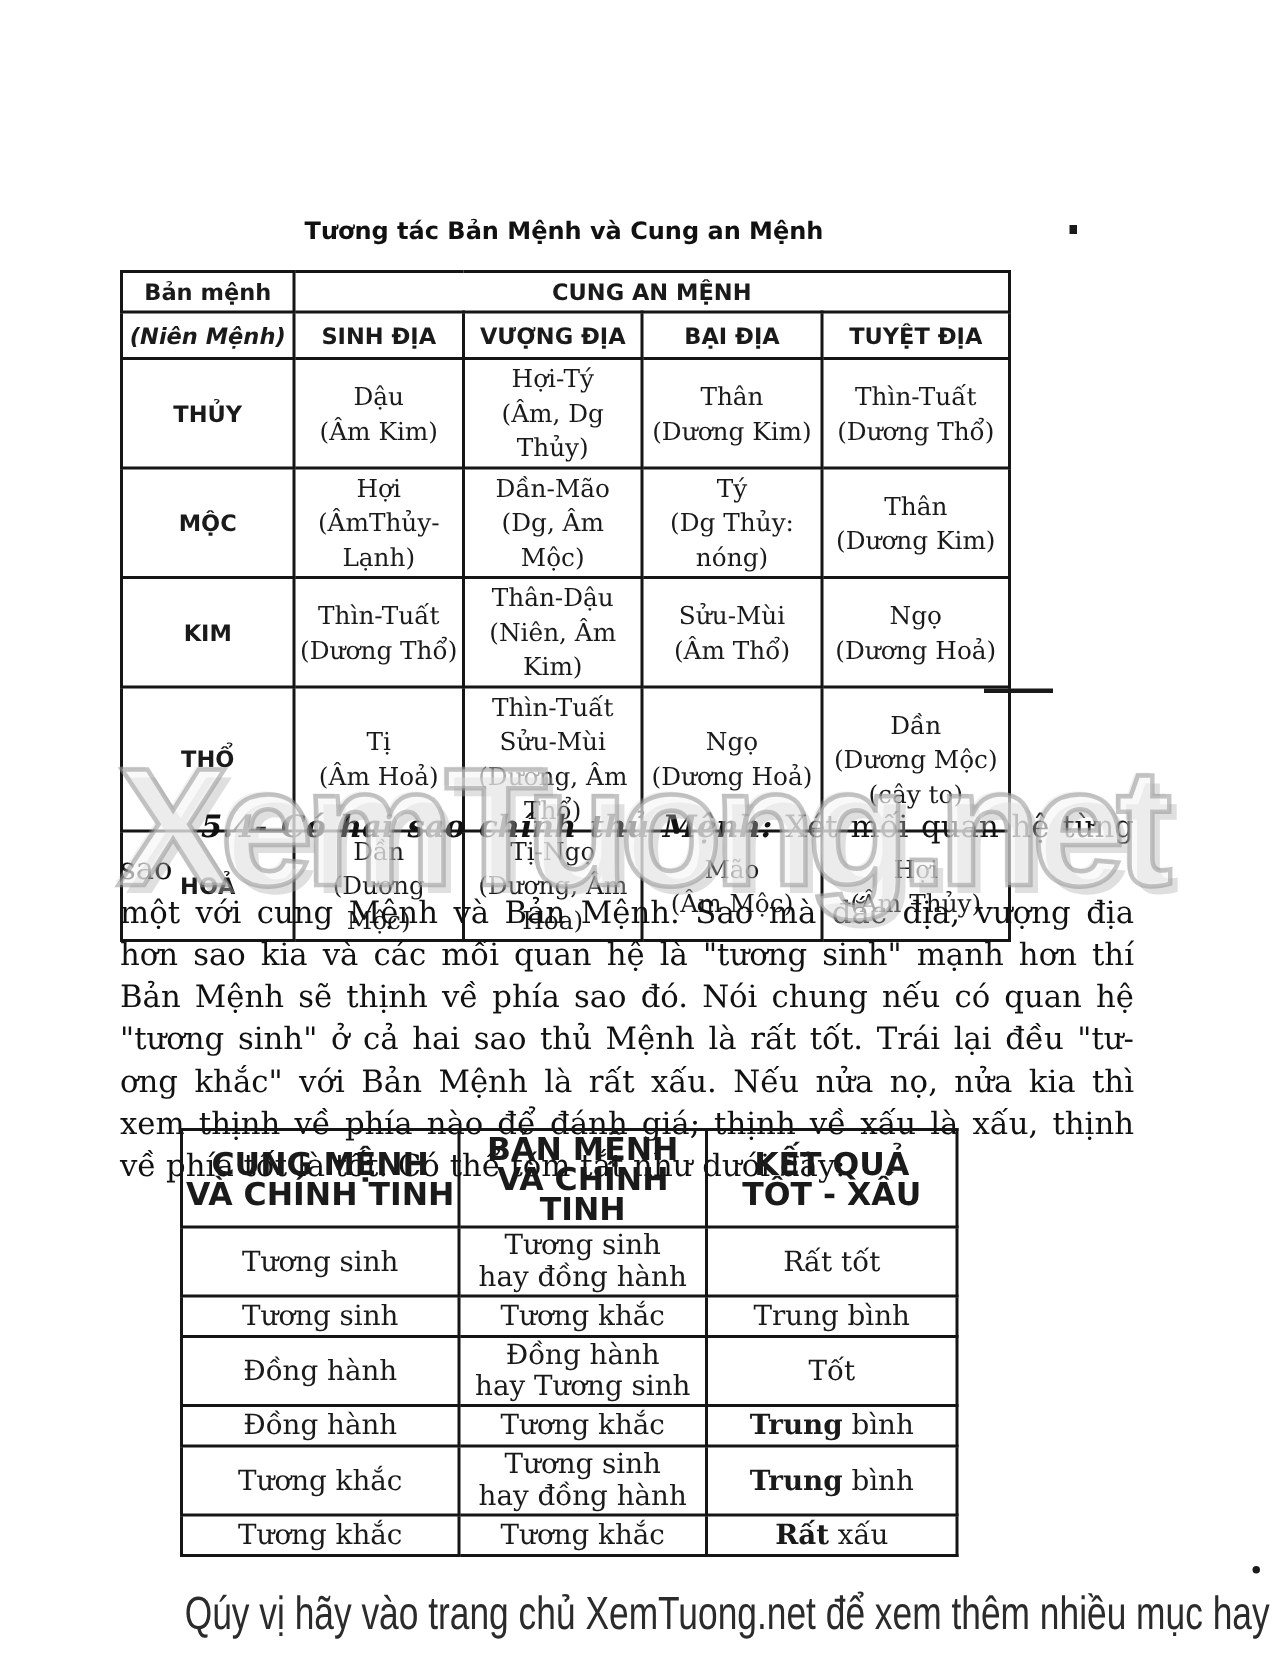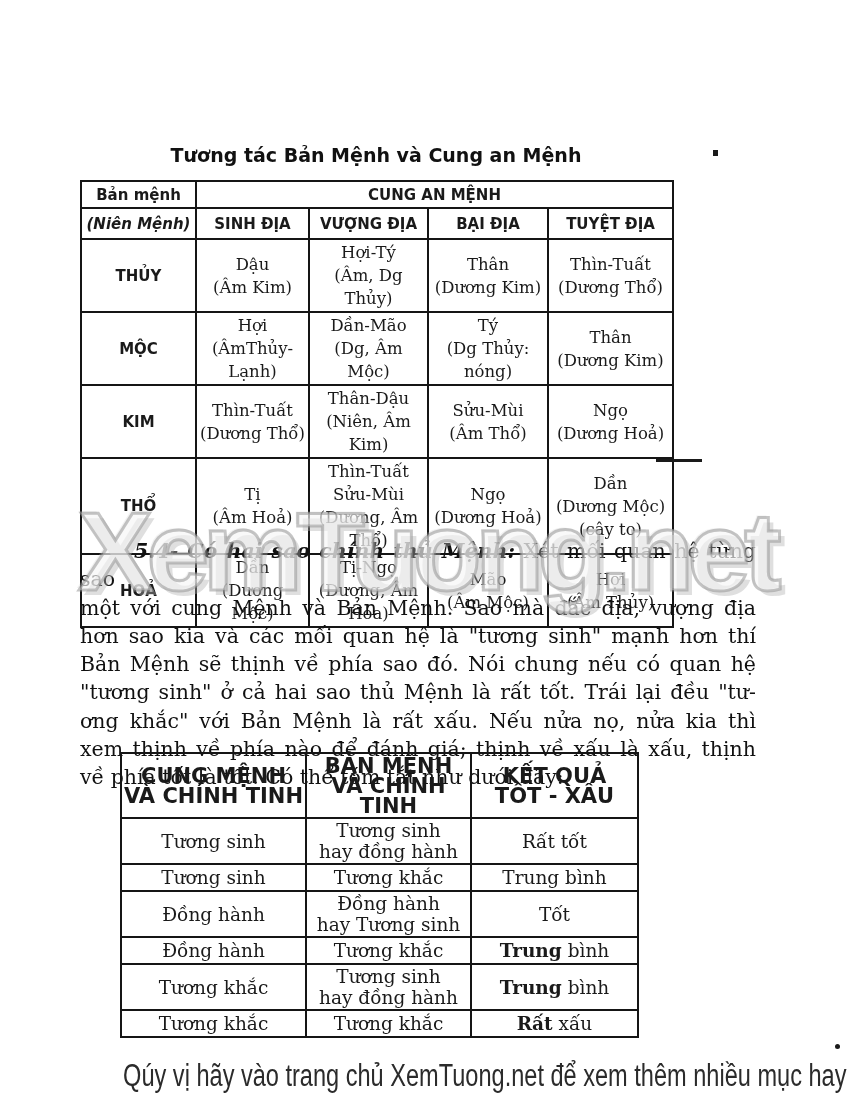--- a/index.html
+++ b/index.html
@@ -15,21 +15,21 @@
     font-family:"Liberation Sans", sans-serif; font-weight:bold;
     font-size:112px; letter-spacing:-6px; line-height:1; white-space:nowrap;
     color:rgba(255,255,255,0.55);
     -webkit-text-stroke:3px rgba(150,150,150,0.55);
     text-shadow:5px 5px 0 rgba(175,175,175,0.40), -2px -2px 0 rgba(200,200,200,0.25);
   }
 
   
   .t1-title {
     position:absolute; left:80px; top:144px; width:592px; text-align:center;
-    font-family:"DejaVu Sans", sans-serif; font-weight:bold; font-size:19px;
+    font-family:"DejaVu Sans", sans-serif; font-weight:bold; font-size:16px;
     color:#111;
   }
 
   
   table { border-collapse:collapse; table-layout:fixed; }
   .t1 { position:absolute; left:80px; top:180px; width:592px; z-index:2; }
   .t1 th, .t1 td { border:2.5px solid #151515; text-align:center; vertical-align:middle; padding:1px 2px; }
   .t1 th { font-family:"DejaVu Sans", sans-serif; font-weight:bold; font-size:15px; }
   .t1 th.it { }
   .t1 .rh1 th { height:27px; }

